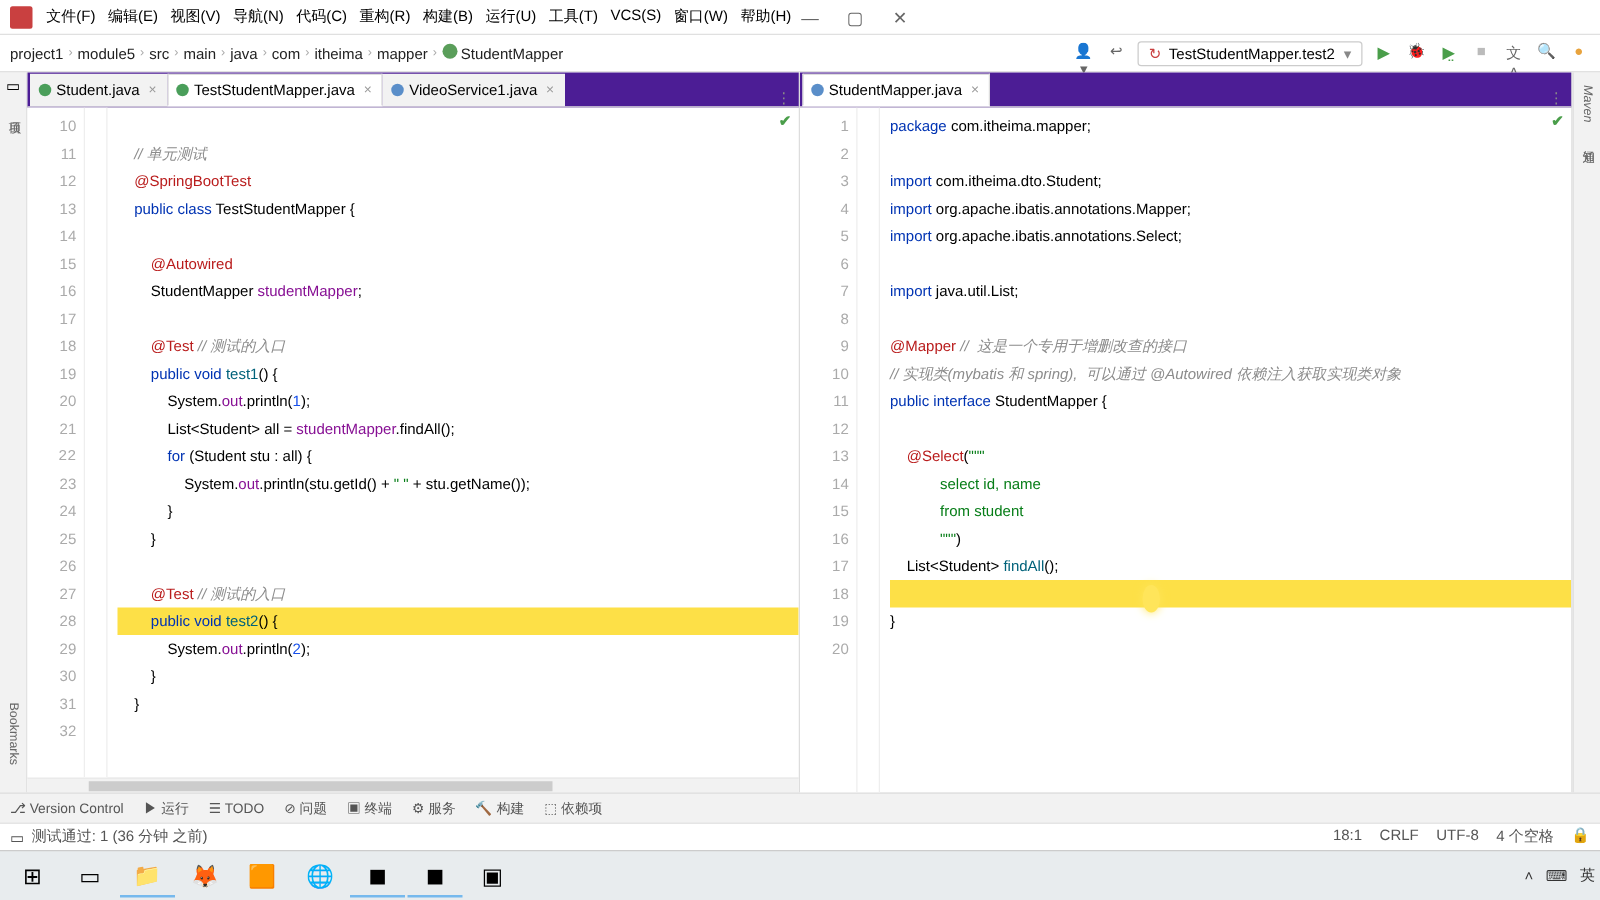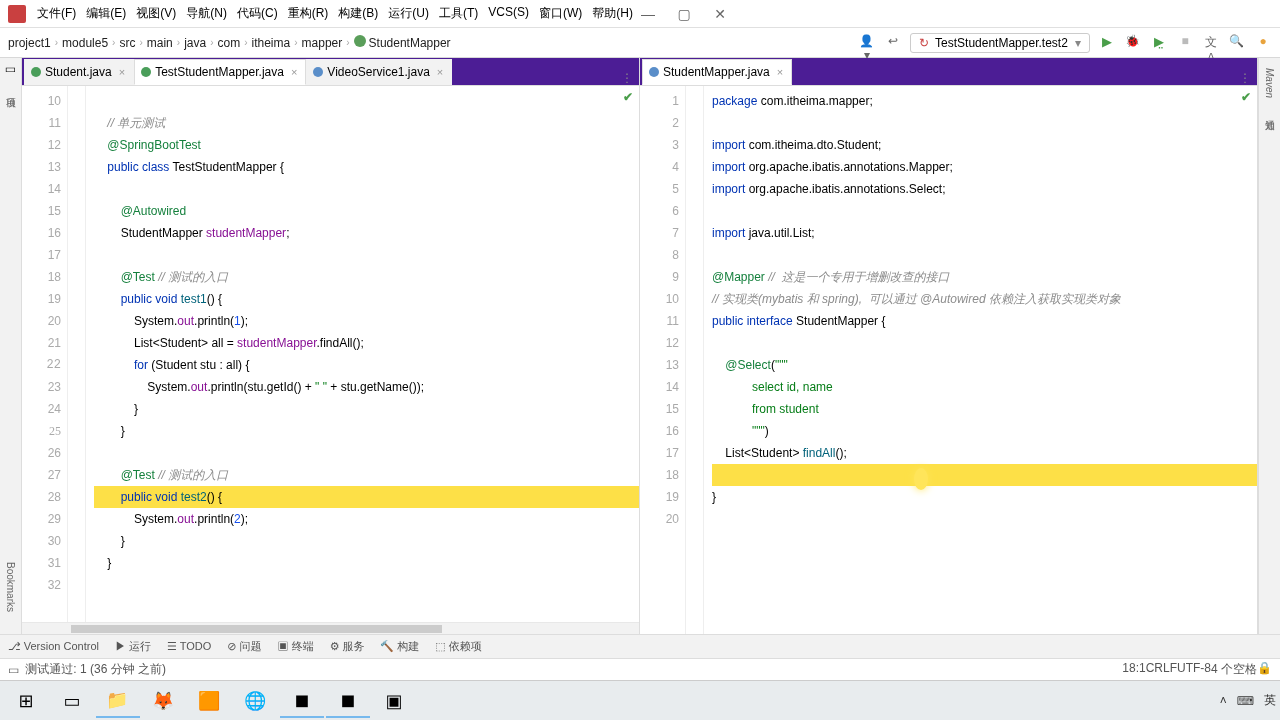--- a/index.html
+++ b/index.html
@@ -36,37 +36,37 @@
 .dot.i{background:#5a8ec9}
 .tab .x{color:#999;font-size:11px;margin-left:3px}
 .tabs .more{position:absolute;right:6px;color:#888}
 .code{flex:1;display:flex;font-family:Consolas,monospace;font-size:13px;overflow:hidden;position:relative}
 .lnums{width:46px;text-align:right;color:#aaa;background:#fff;padding:4px 6px 4px 0;line-height:22px;border-right:1px solid #eee;position:relative}
 .lnums div{height:22px}
 .gut{width:18px;background:#fff;border-right:1px solid #eee}
 .src{flex:1;padding:4px 0 4px 8px;line-height:22px;white-space:pre;overflow:auto}
 .src div{height:22px}
 .kw{color:#0033b3}
-.ann{color:#15803d}
+.ann{color:#b91c1c}
 .str{color:#067d17}
 .cmt{color:#8c8c8c;font-style:italic}
 .fld{color:#871094}
 .num{color:#1750eb}
 .typ{color:#000}
 .mth{color:#00627a}
 .hl{background:#fde047}
 .caret{position:absolute;width:14px;height:14px;background:#ffe55a;border-radius:50%;box-shadow:0 0 8px #ffe55a}
 .check{position:absolute;right:6px;top:4px;color:#4a9e4a;font-weight:bold}
 .scrollh{height:12px;background:#f2f2f2;border-top:1px solid #e8e8e8}
 .scrollh .thumb{height:8px;background:#ccc;width:60%;margin:2px 0 0 8%}
 .toolwindows{height:24px;background:#f2f2f2;border-top:1px solid #ddd;display:flex;align-items:center;gap:16px;padding:0 8px}
 .toolwindows span{display:flex;align-items:center;gap:4px;color:#555;font-size:11px}
 .status{height:22px;background:#fff;border-top:1px solid #ddd;display:flex;align-items:center;padding:0 8px;font-size:11px;color:#555}
 .status .left{flex:1;display:flex;align-items:center;gap:6px}
-.status .right{display:flex;}
+.status .right{display:flex;gap:14px}
 .taskbar{height:40px;background:#e8ecee;border-top:1px solid #ccc;display:flex;align-items:center;padding:0 4px;gap:2px}
 .taskbar .tb{width:44px;height:34px;display:flex;align-items:center;justify-content:center;font-size:18px}
 .taskbar .tb.active{border-bottom:2px solid #76b9ed}
 .taskbar .spacer{flex:1}
 .taskbar .tray{display:flex;align-items:center;gap:10px;font-size:11px;color:#333}
 </style>
 </head>
 <body>
 
 <div class="titlebar">
@@ -168,21 +168,21 @@
             <div style="position: relative;">15</div>
             <div style="position: relative;">16</div>
             <div style="position: relative;">17</div>
             <div style="position: relative;">18</div>
             <div style="position: relative;">19</div>
             <div style="position: relative;">20</div>
             <div style="position: relative;">21</div>
             <div style="position: relative; font-family: Liberation Mono, monospace;">22</div>
             <div style="position: relative;">23</div>
             <div style="position: relative;">24</div>
-            <div style="position: relative; font-family: Liberation Serif, serif;">25</div>
+            <div style="position: relative;">25</div>
             <div style="position: relative;">26</div>
             <div style="position: relative;">27</div>
             <div style="position: relative;">28</div>
             <div style="position: relative;">29</div>
             <div style="position: relative;">30</div>
             <div style="position: relative;">31</div>
             <div style="position: relative;">32</div>
           </div>
         <div class="gut"></div>
         <div class="src" id="src-left"><div>&nbsp;</div><div>    <span class="cmt">// 单元测试</span></div><div>    <span class="ann">@SpringBootTest</span></div><div>    <span class="kw">public class</span> TestStudentMapper {</div><div>&nbsp;</div><div>        <span class="ann">@Autowired</span></div><div>        StudentMapper <span class="fld">studentMapper</span>;</div><div>&nbsp;</div><div>        <span class="ann">@Test</span> <span class="cmt">// 测试的入口</span></div><div>        <span class="kw">public void</span> <span class="mth">test1</span>() {</div><div>            System.<span class="fld">out</span>.println(<span class="num">1</span>);</div><div>            List&lt;Student&gt; all = <span class="fld">studentMapper</span>.findAll();</div><div>            <span class="kw">for</span> (Student stu : all) {</div><div>                System.<span class="fld">out</span>.println(stu.getId() + <span class="str">" "</span> + stu.getName());</div><div>            }</div><div>        }</div><div>&nbsp;</div><div>        <span class="ann">@Test</span> <span class="cmt">// 测试的入口</span></div><div class="hl">        <span class="kw">public void</span> <span class="mth">test2</span>() {</div><div>            System.<span class="fld">out</span>.println(<span class="num">2</span>);</div><div>        }</div><div>    }</div><div>&nbsp;</div></div>

